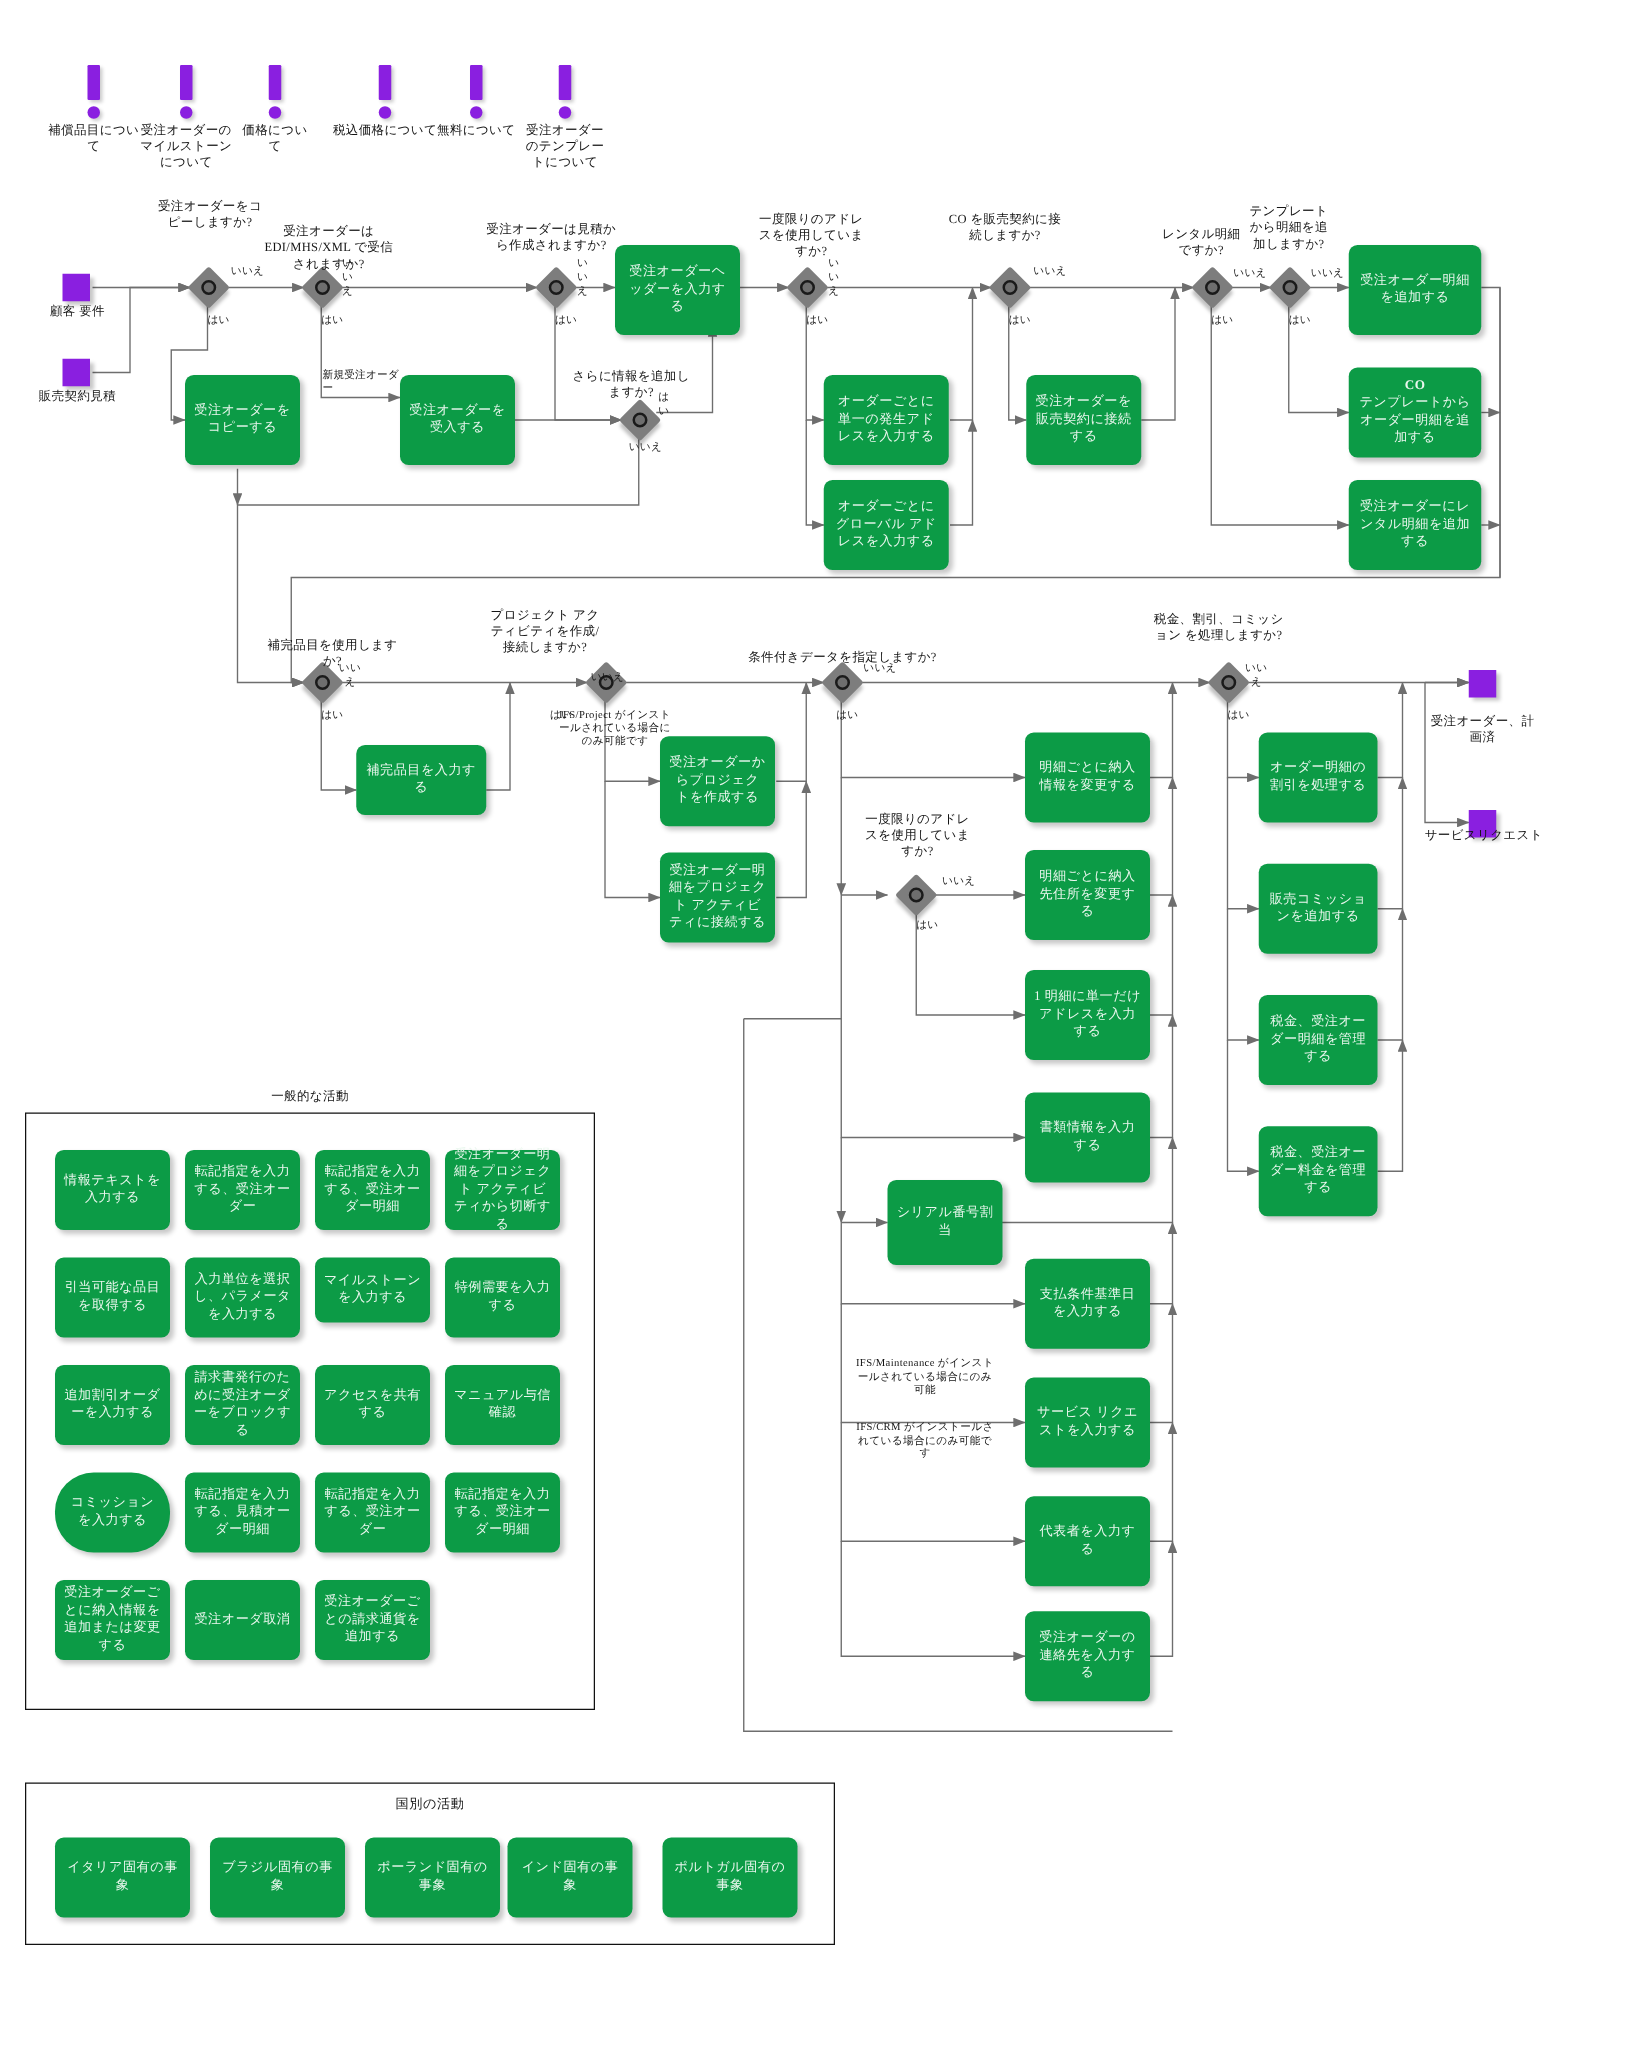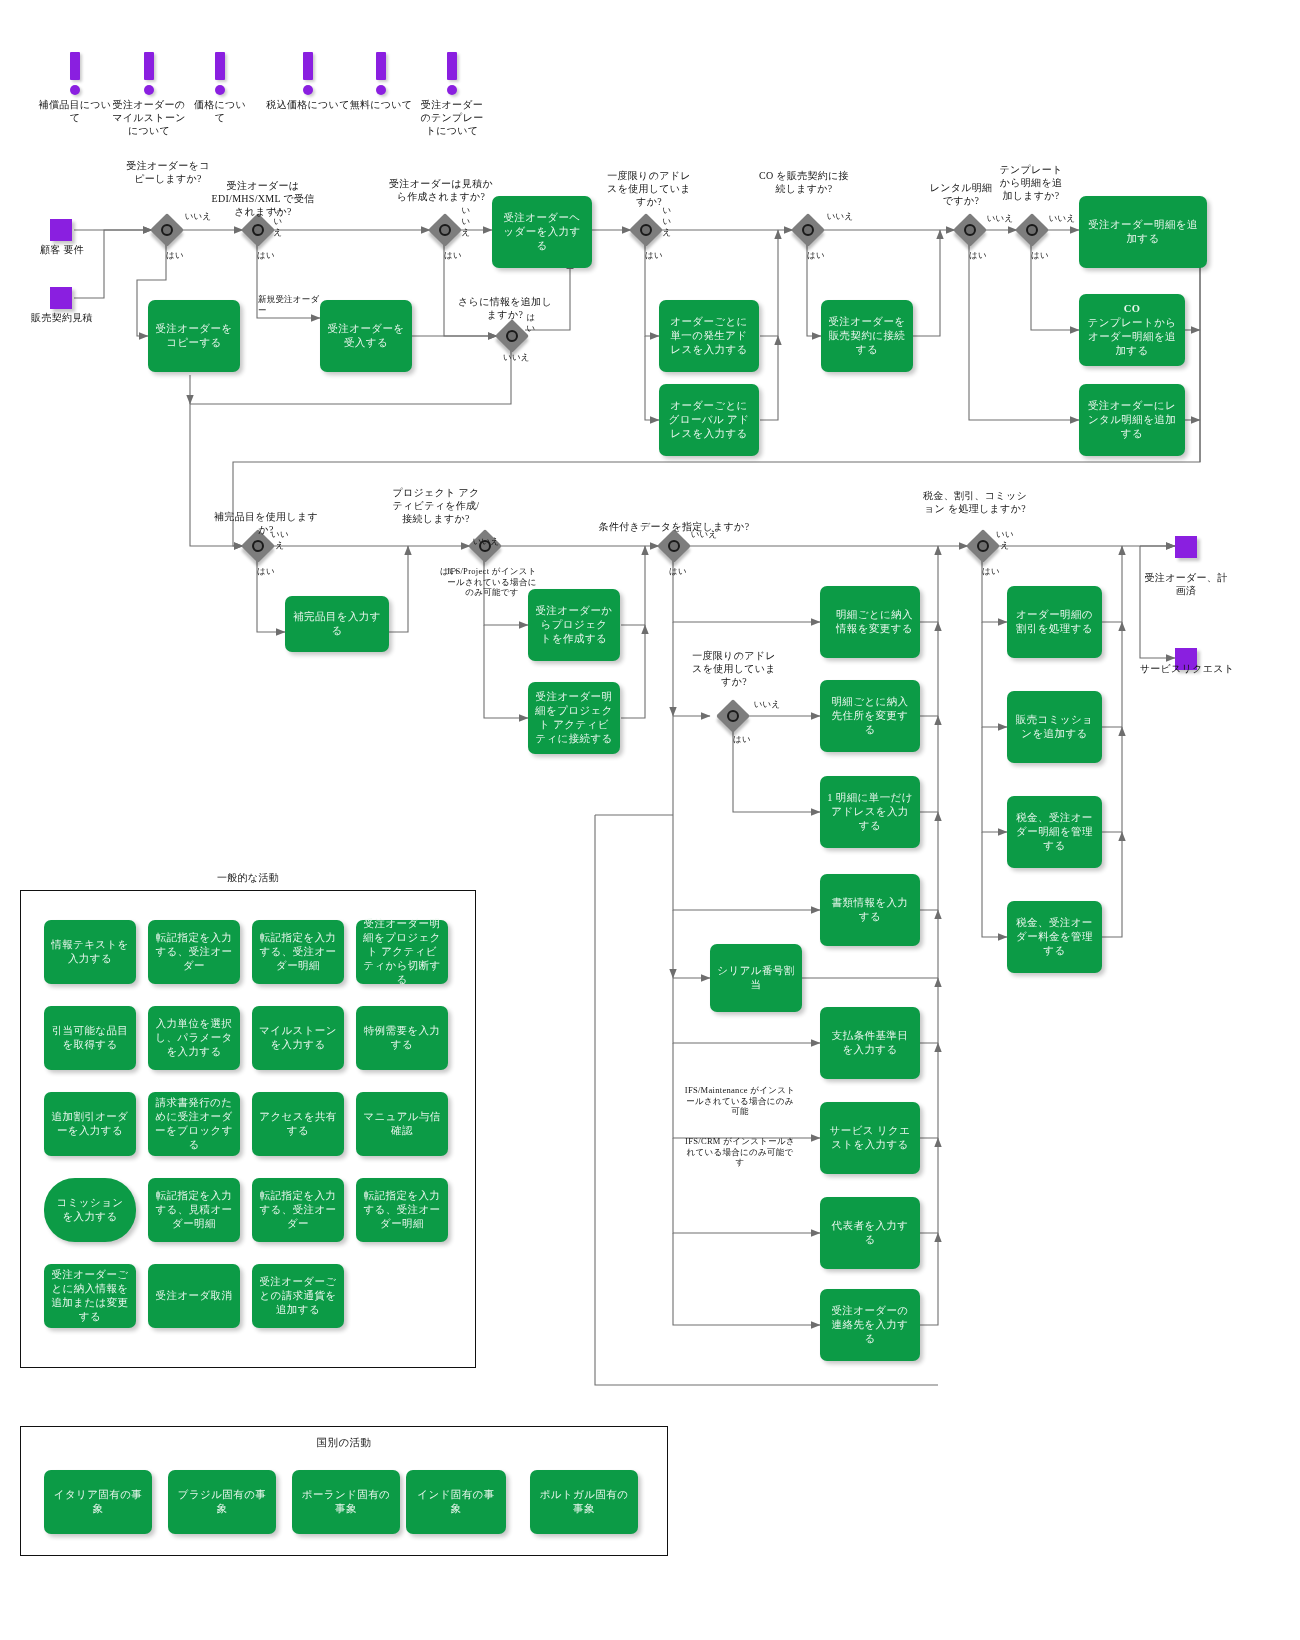--- a/index.html
+++ b/index.html
@@ -348,21 +348,21 @@
 
   <div class="act" style="left:148px; top:300px; width:92px; height:72px;">受注オーダーをコピーする</div>
   <div class="act" style="left:320px; top:300px; width:92px; height:72px;">受注オーダーを受入する</div>
   <div class="lbl small left" style="left:258px; top:294px; width:66px;">新規受注オーダー</div>
 
   <div class="act" style="left:492px; top:196px; width:100px; height:72px;">受注オーダーヘッダーを入力する</div>
   <div class="act" style="left:659px; top:300px; width:100px; height:72px;">オーダーごとに単一の発生アドレスを入力する</div>
   <div class="act" style="left:659px; top:384px; width:100px; height:72px;">オーダーごとにグローバル アドレスを入力する</div>
   <div class="act" style="left:821px; top:300px; width:92px; height:72px;">受注オーダーを販売契約に接続する</div>
 
-  <div class="act" style="left:1079px; top:196px; width:128px; height:72px;">受注オーダー明細を追加する</div>
+  <div class="act" style="left:1079px; top:196px; width:106px; height:72px;">受注オーダー明細を追加する</div>
   <div class="act strong" style="left:1079px; top:294px; width:106px; height:72px;">
     <div>
       <span>CO</span>
       <span class="sub">テンプレートからオーダー明細を追加する</span>
     </div>
   </div>
   <div class="act" style="left:1079px; top:384px; width:106px; height:72px;">受注オーダーにレンタル明細を追加する</div>
 
   <div class="dec" style="left:243px; top:531px;">
       <div class="dmd"></div>
@@ -403,21 +403,21 @@
   <div class="lbl" style="left:920px; top:490px; width:110px;">税金、割引、コミッション を処理しますか?</div>
   <div class="lbl small" style="left:996px; top:529px; width:18px;">いいえ</div>
   <div class="lbl small left" style="left:982px; top:566px; width:30px;">はい</div>
 
   <div class="act" style="left:285px; top:596px; width:104px; height:56px;">補完品目を入力する</div>
 
   <div class="lbl left" style="left:443px; top:566px; width:98px; font-size:8.5px; line-height:1.25; text-align:center;">IFS/Project がインストールされている場合にのみ可能です</div>
   <div class="act" style="left:528px; top:589px; width:92px; height:72px;">受注オーダーからプロジェクトを作成する</div>
   <div class="act" style="left:528px; top:682px; width:92px; height:72px;">受注オーダー明細をプロジェクト アクティビティに接続する</div>
 
-  <div class="act" style="left:820px; top:586px; width:100px; height:72px;text-align:right;">明細ごとに納入情報を変更する</div>
+  <div class="act" style="left:820px; top:586px; width:100px; height:72px;">明細ごとに納入情報を変更する</div>
   <div class="act" style="left:820px; top:680px; width:100px; height:72px;">明細ごとに納入先住所を変更する</div>
   <div class="act" style="left:820px; top:776px; width:100px; height:72px;">1 明細に単一だけアドレスを入力する</div>
   <div class="act" style="left:820px; top:874px; width:100px; height:72px;">書類情報を入力する</div>
   <div class="act" style="left:710px; top:944px; width:92px; height:68px;">シリアル番号割当</div>
   <div class="act" style="left:820px; top:1007px; width:100px; height:72px;">支払条件基準日を入力する</div>
   <div class="act" style="left:820px; top:1102px; width:100px; height:72px;">サービス リクエストを入力する</div>
   <div class="act" style="left:820px; top:1197px; width:100px; height:72px;">代表者を入力する</div>
   <div class="act" style="left:820px; top:1289px; width:100px; height:72px;">受注オーダーの連絡先を入力する</div>
 
   <div class="lbl" style="left:684px; top:1085px; width:112px; font-size:8.5px; line-height:1.25;">IFS/Maintenance がインストールされている場合にのみ可能</div>
@@ -431,21 +431,21 @@
   <div class="lbl" style="left:20px; top:872px; width:456px;">一般的な活動</div>
   <div class="frame" style="left:20px; top:890px; width:456px; height:478px;"></div>
 
   <div class="act" style="left:44px; top:920px; width:92px; height:64px;">情報テキストを入力する</div>
   <div class="act" style="left:148px; top:920px; width:92px; height:64px;">転記指定を入力する、受注オーダー</div>
   <div class="act" style="left:252px; top:920px; width:92px; height:64px;">転記指定を入力する、受注オーダー明細</div>
   <div class="act" style="left:356px; top:920px; width:92px; height:64px;">受注オーダー明細をプロジェクト アクティビティから切断する</div>
 
   <div class="act" style="left:44px; top:1006px; width:92px; height:64px;">引当可能な品目を取得する</div>
   <div class="act" style="left:148px; top:1006px; width:92px; height:64px;">入力単位を選択し、パラメータを入力する</div>
-  <div class="act" style="left:252px; top:1006px; width:92px; height:64px;">マイルストーンを入力する</div>
+  <div class="act" style="left:252px; top:1006px; width:92px; height:52px;">マイルストーンを入力する</div>
   <div class="act" style="left:356px; top:1006px; width:92px; height:64px;">特例需要を入力する</div>
 
   <div class="act" style="left:44px; top:1092px; width:92px; height:64px;">追加割引オーダーを入力する</div>
   <div class="act" style="left:148px; top:1092px; width:92px; height:64px;">請求書発行のために受注オーダーをブロックする</div>
   <div class="act" style="left:252px; top:1092px; width:92px; height:64px;">アクセスを共有する</div>
   <div class="act" style="left:356px; top:1092px; width:92px; height:64px;">マニュアル与信確認</div>
 
   <div class="act" style="left:44px; top:1178px; width:92px; height:64px;border-radius:31px;">コミッションを入力する</div>
   <div class="act" style="left:148px; top:1178px; width:92px; height:64px;">転記指定を入力する、見積オーダー明細</div>
   <div class="act" style="left:252px; top:1178px; width:92px; height:64px;">転記指定を入力する、受注オーダー</div>

